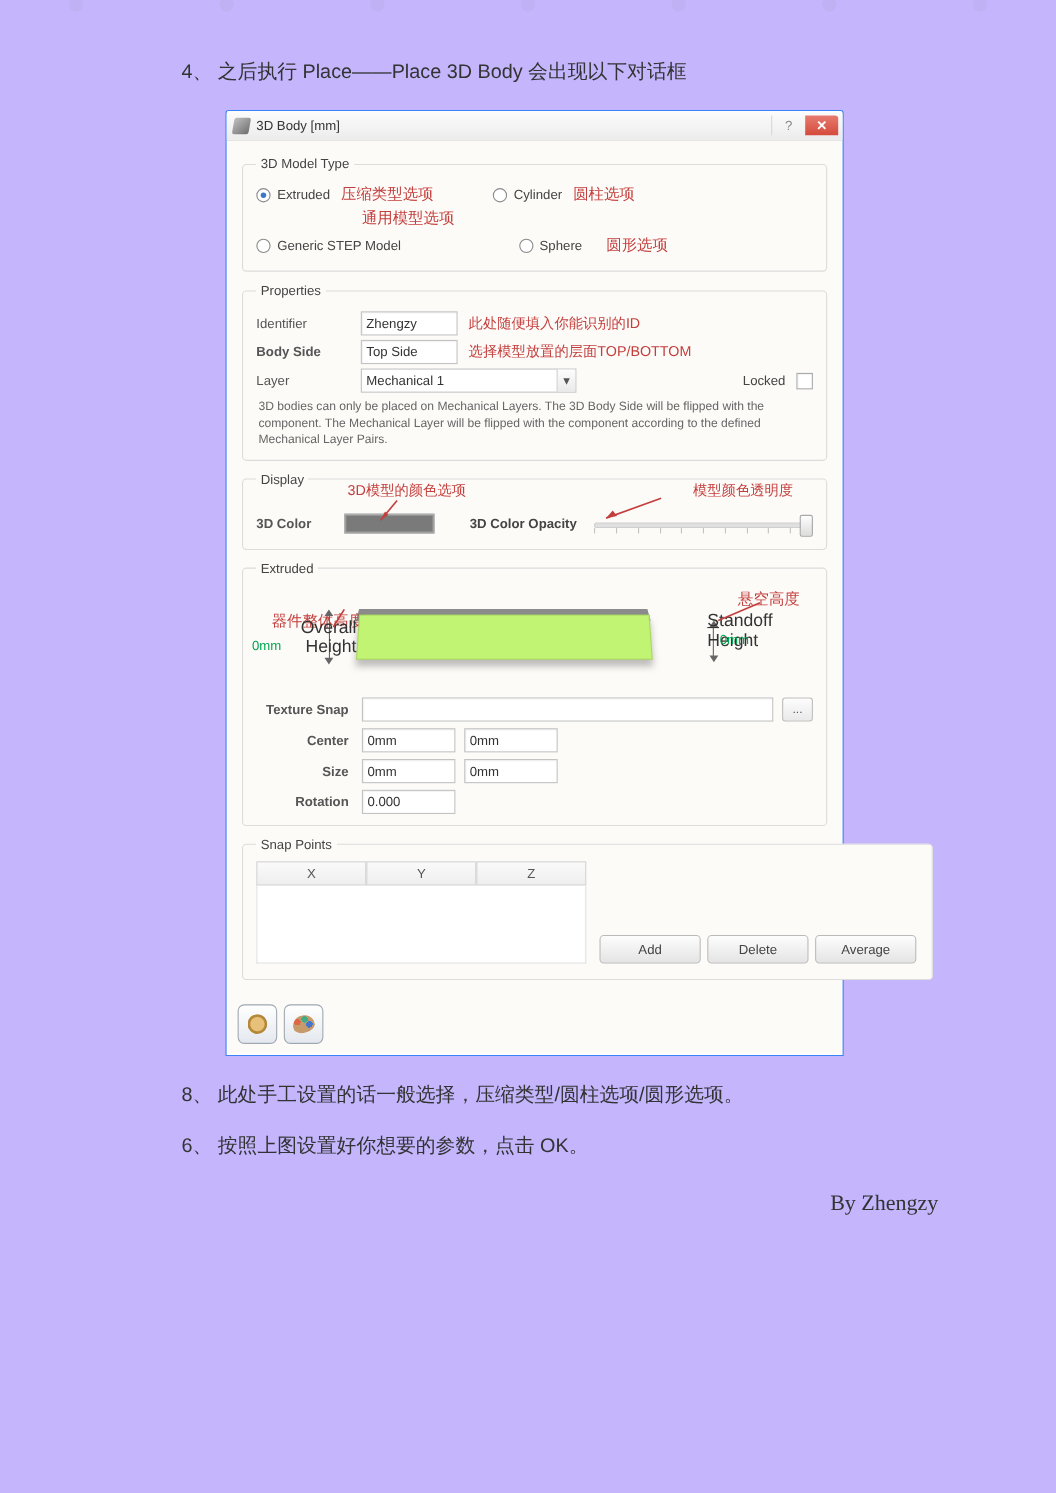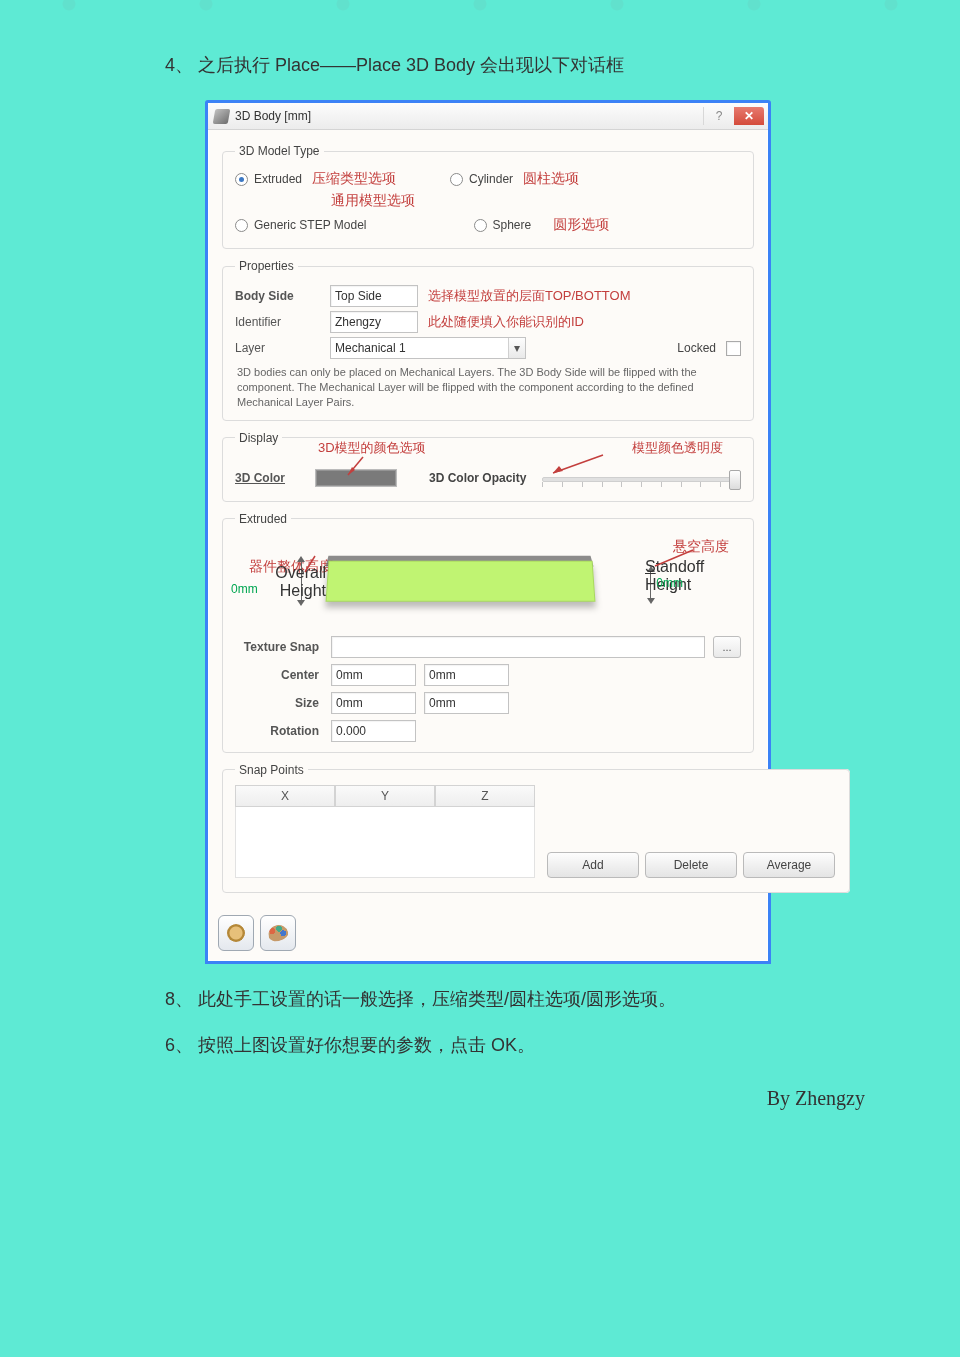--- a/index.html
+++ b/index.html
@@ -7,22 +7,22 @@
     padding: 0;
     background: #ffffff;
     font-family: "Microsoft YaHei", "Segoe UI", Tahoma, Arial, sans-serif;
     color: #333;
   }
   .page {
     width: 960px;
     min-height: 1357px;
     position: relative;
     box-sizing: border-box;
-    padding: 30px 35px 20px 35px;
-    background: #5eead4;
+    padding: 30px 47px 20px 35px;
+    background: #c4b5fd;
     overflow: hidden;
   }
   
   .topdots {
     position: absolute;
     top: 0; left: 0; width: 100%; height: 20px;
     display: flex; justify-content: space-around;
     opacity: 0.08;
   }
   .topdots span {
@@ -41,21 +41,21 @@
     font-size: 20px;
     margin-top: 25px;
     margin-right: 60px;
   }
 
   
   .shot {
     width: 560px;
     margin: 2px 0 18px 170px;
     background: #fdfbf8;
-    border: 3px solid #3b82f6;
+    border: 1px solid #3b82f6;
     border-radius: 3px 3px 0 0;
     box-shadow: 0 0 0 1px #fff inset;
     font-family: Tahoma, "Segoe UI", Arial, sans-serif;
     font-size: 12px;
     color: #444;
     position: relative;
   }
   .titlebar {
     display: flex;
     align-items: center;
@@ -375,29 +375,29 @@
             <span>Sphere</span>
           </span>
           <span class="anno" style="margin-left:18px;">圆形选项</span>
         </div>
       </fieldset>
 
       <fieldset class="grp">
         <legend>Properties</legend>
 
         <div class="row">
+          <span class="lbl">Identifier</span>
+          <span class="field" style="width:78px;">Zhengzy</span>
+          <span class="anno small">此处随便填入你能识别的ID</span>
+        </div>
+
+        <div class="row">
           <span class="lbl" style="font-weight:bold;">Body Side</span>
           <span class="field" style="width:78px;">Top Side</span>
           <span class="anno small" style="position:relative;">选择模型放置的层面TOP/BOTTOM</span>
-        </div>
-
-        <div class="row">
-          <span class="lbl">Identifier</span>
-          <span class="field" style="width:78px;">Zhengzy</span>
-          <span class="anno small">此处随便填入你能识别的ID</span>
         </div>
 
         <div class="row">
           <span class="lbl">Layer</span>
           <span class="combo" style="width:190px;">
             <span>Mechanical 1</span>
             <span class="arrow">▾</span>
           </span>
           <span style="flex:1"></span>
           <span>Locked</span>
@@ -414,21 +414,21 @@
         <div style="position:absolute; top:-6px; right:30px;" class="anno small">模型颜色透明度</div>
 
         <svg class="overlay" width="520" height="46" style="top:0;left:0;">
           <line x1="140" y1="12" x2="125" y2="30" stroke="#c33f3d" stroke-width="1.5"></line>
           <polygon points="125,30 132,25 129,22" fill="#c33f3d"></polygon>
           <line x1="380" y1="10" x2="330" y2="28" stroke="#c33f3d" stroke-width="1.5"></line>
           <polygon points="330,28 340,26 336,21" fill="#c33f3d"></polygon>
         </svg>
 
         <div class="row" style="margin-top:10px;">
-          <span class="lbl" style="width:70px; font-weight:bold;text-decoration:underline;">3D Color</span>
+          <span class="lbl" style="width:70px; font-weight:bold;">3D Color</span>
           <span class="colorbox"></span>
           <span style="width:12px;"></span>
           <span style="font-weight:bold;">3D Color Opacity</span>
           <div class="slider">
             <div class="track"></div>
             <div class="ticks">
                 <span></span>
                 <span></span>
                 <span></span>
                 <span></span>

